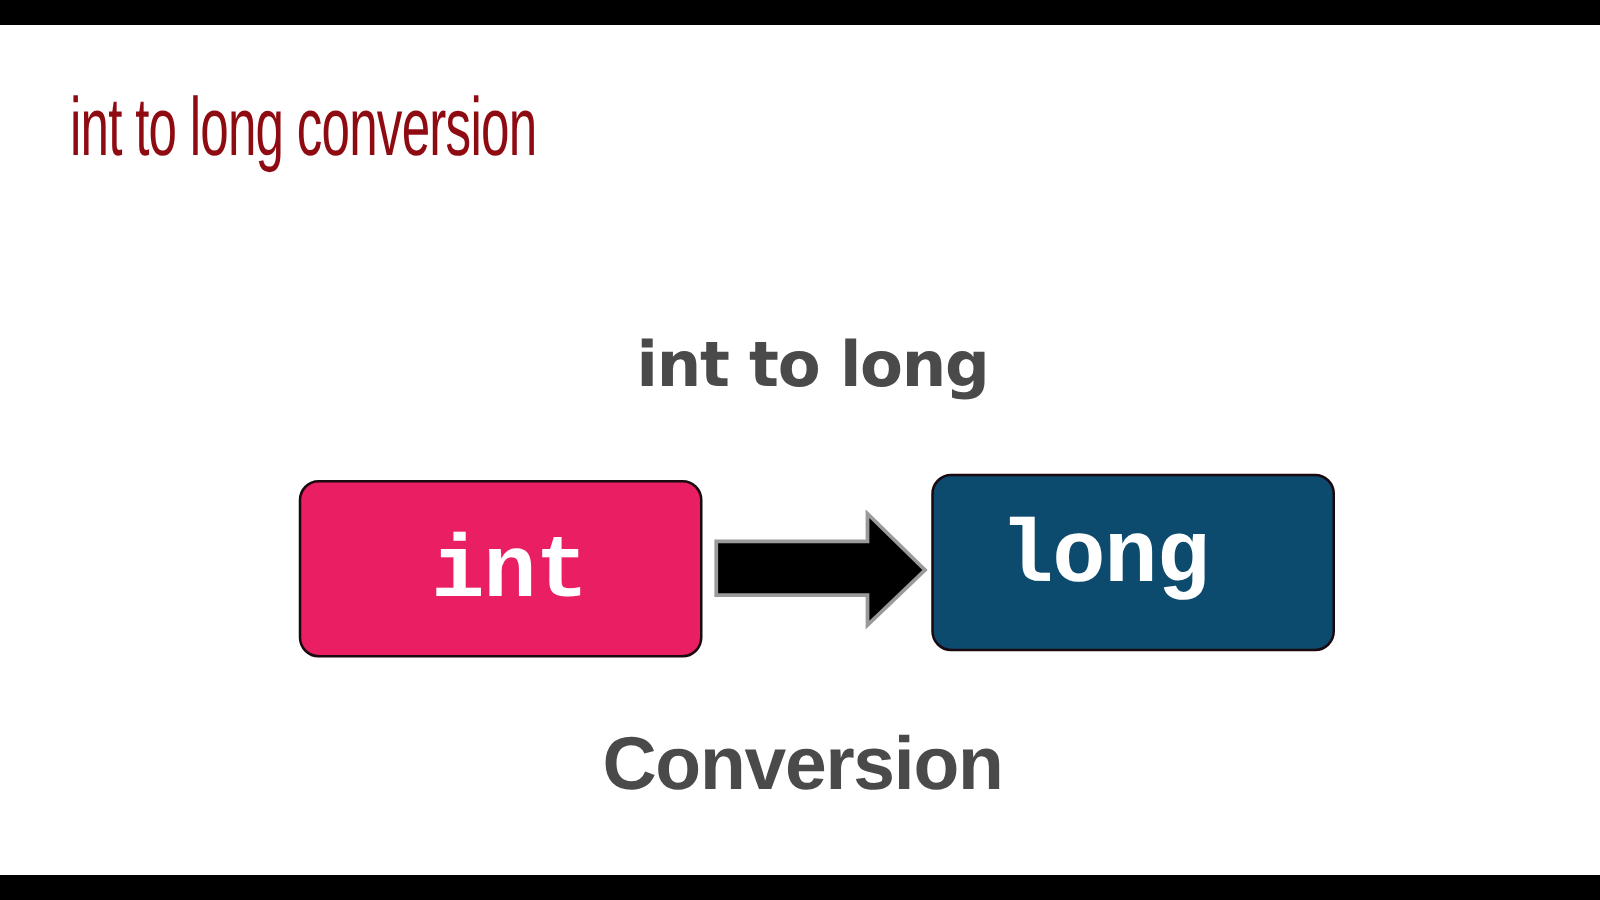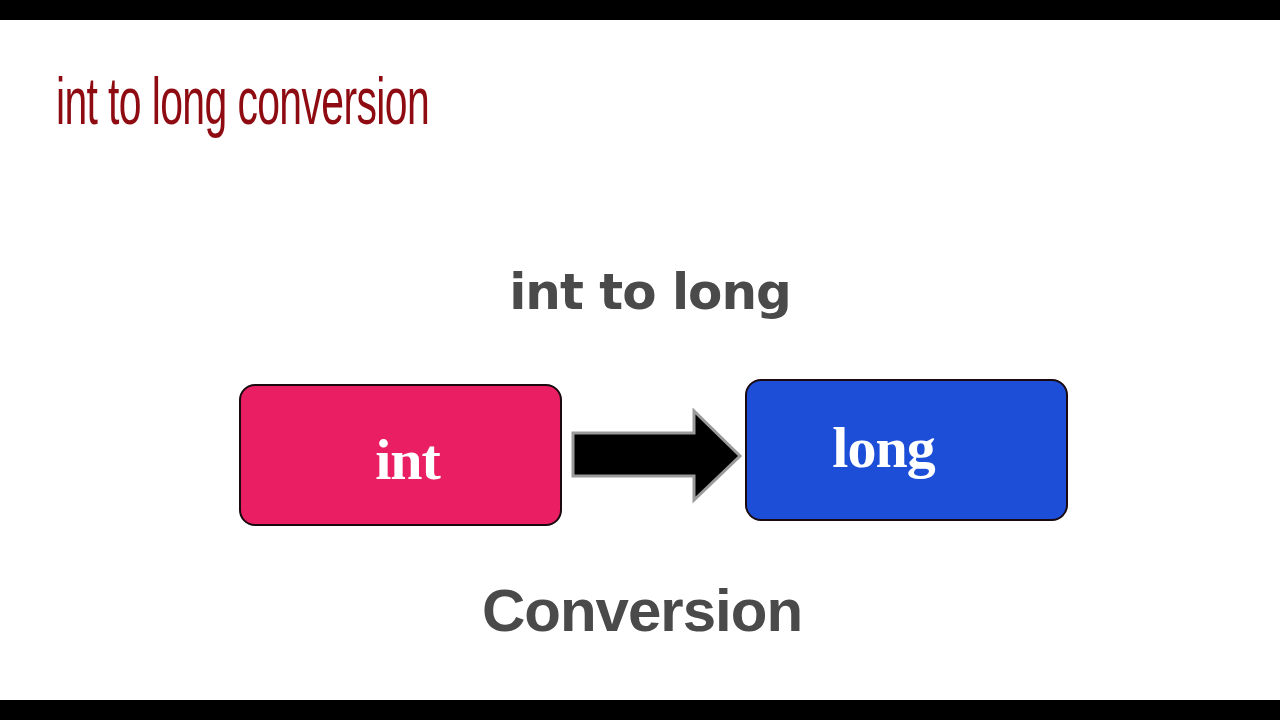--- a/index.html
+++ b/index.html
@@ -32,26 +32,26 @@
       transform: translateX(10px);
       white-space: nowrap; line-height: 1.2;
     }
 
     .box {
       position: absolute; border: 2px solid #1a0a10; border-radius: 16px;
       display: flex; align-items: center; justify-content: center;
       box-sizing: border-box;
     }
     .box .label {
-      font-family: Liberation Serif, serif; font-weight: bold;
-      font-size: 58px; color: #ffffff; letter-spacing: -1px;
+      font-family: Liberation Mono, monospace; font-weight: bold;
+      font-size: 71px; color: #ffffff; letter-spacing: -1px;
     }
     .box-int { left: 239px; top: 384px; width: 323px; height: 142px; background: #e91e63; }
     .box-int .label { margin-top: 8px; margin-left: 14px; }
-    .box-long { left: 745px; top: 379px; width: 323px; height: 142px; background: #1d4ed8; }
+    .box-long { left: 745px; top: 379px; width: 323px; height: 142px; background: #0c4a6e; }
     .box-long .label { margin-top: -6px; margin-right: 46px; }
 
     .arrow { position: absolute; left: 568px; top: 408px; width: 178px; height: 96px; }
 
     .footer-label {
       position: absolute; left: 0; width: 1280px; top: 578px; text-align: center;
       font-family: "Liberation Sans", sans-serif; font-weight: bold;
       font-size: 60px; color: #4a4a4a; letter-spacing: -1px;
       white-space: nowrap; line-height: 1.1;
       transform: translateX(2px);

